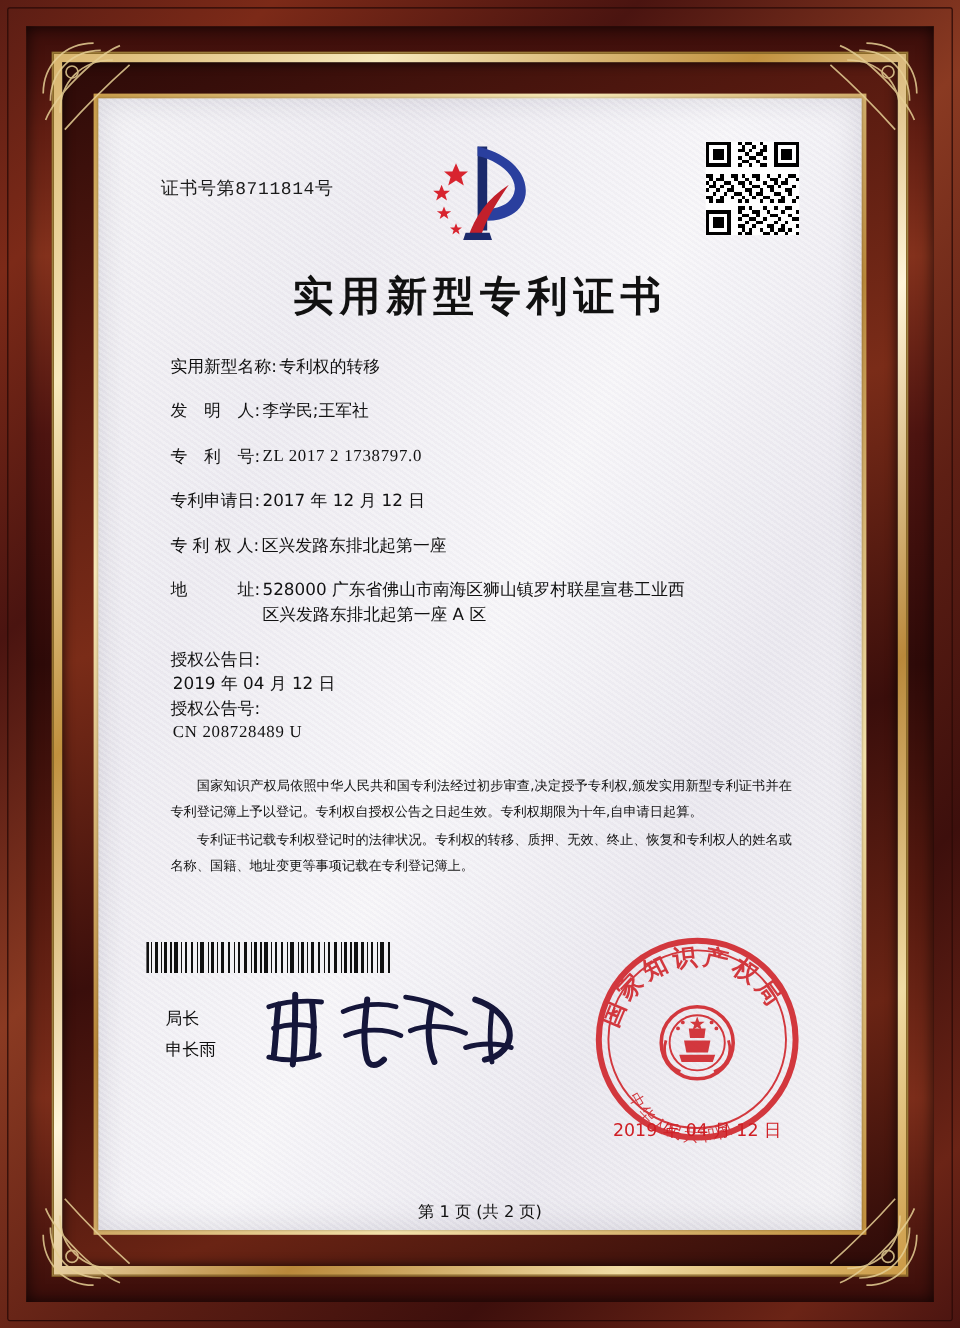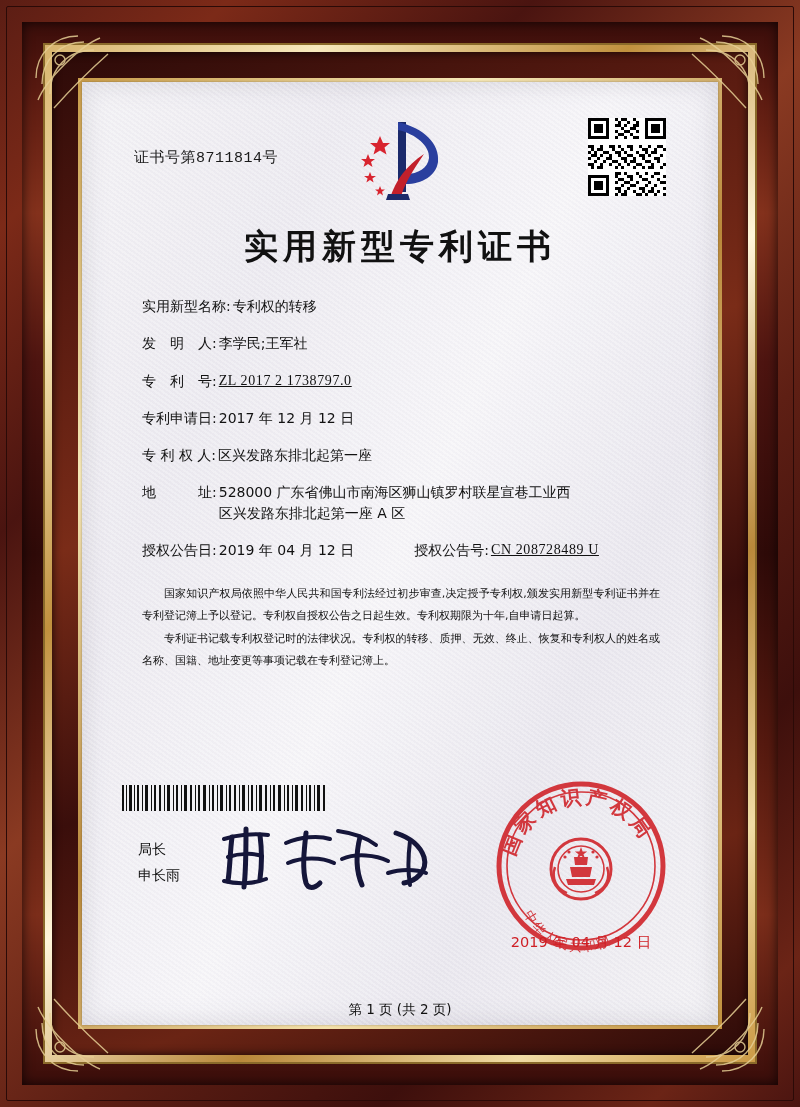--- a/index.html
+++ b/index.html
@@ -167,27 +167,26 @@
     white-space: nowrap;
     font-family: "DejaVu Sans", "Liberation Sans", sans-serif;
     font-size: 14px;
   }
   .row .value {
     font-family: "DejaVu Sans", "Liberation Sans", sans-serif;
     font-size: 14px;
     margin-left: 2px;
   }
   .row.wide .value { flex: 1; }
-  .row.two-col { justify-content: flex-start; }
+  .row.two-col { justify-content: flex-start; flex-direction: column; }
   .row .gap { width: 60px; }
 
   .value.mono {
     font-family: "Liberation Serif", serif;
     letter-spacing: .6px;
-    text-decoration: underline;
   }
 
   
   .body-text {
     padding: 6px 20px 0 22px;
     font-size: 11px;
     line-height: 1.95;
     color: #111;
     font-family: "DejaVu Sans", "Liberation Sans", sans-serif;
     text-align: justify;

